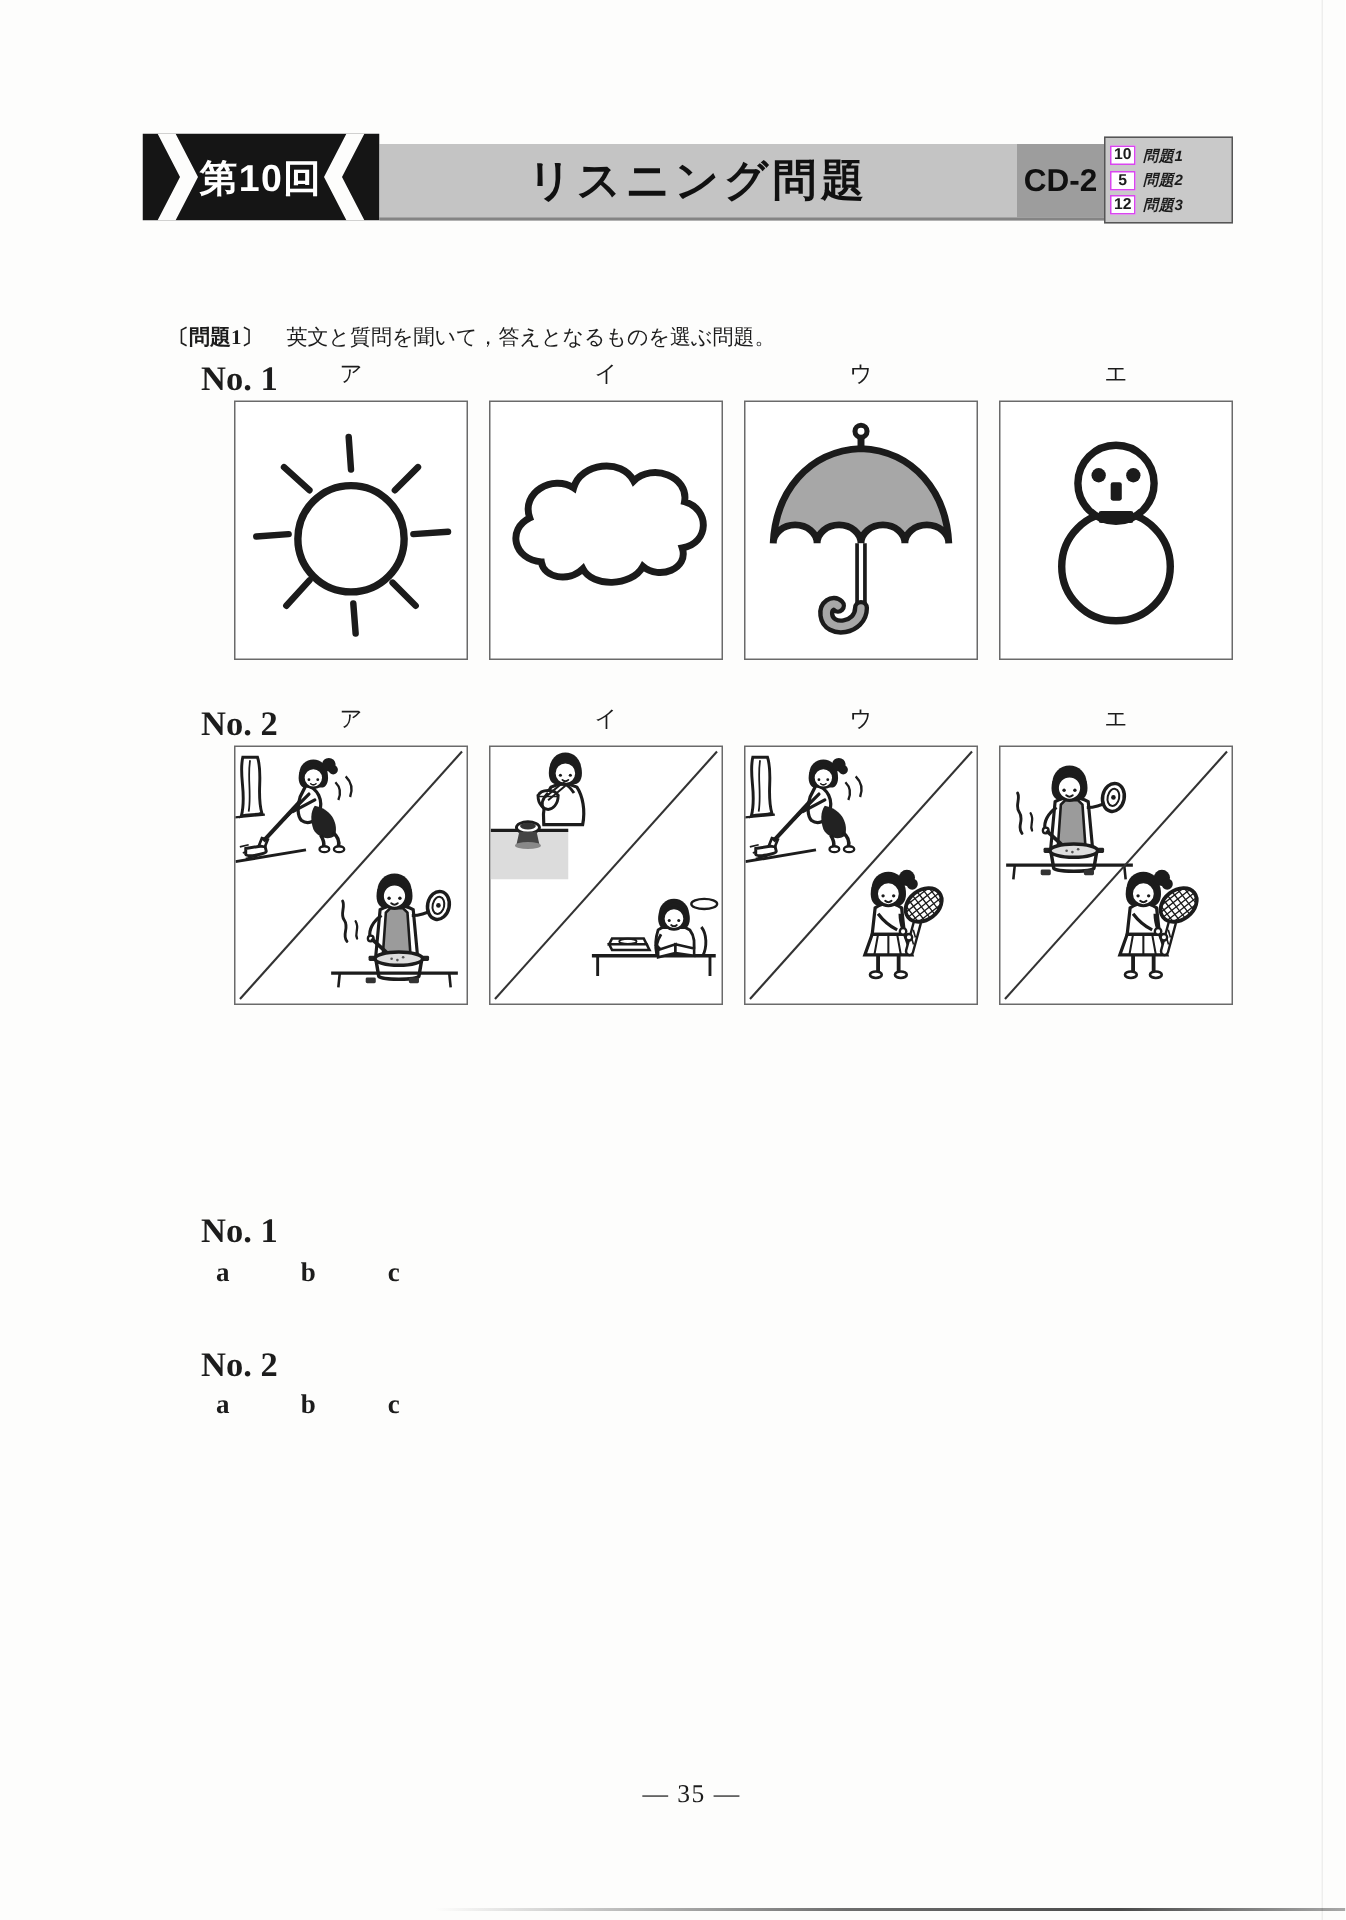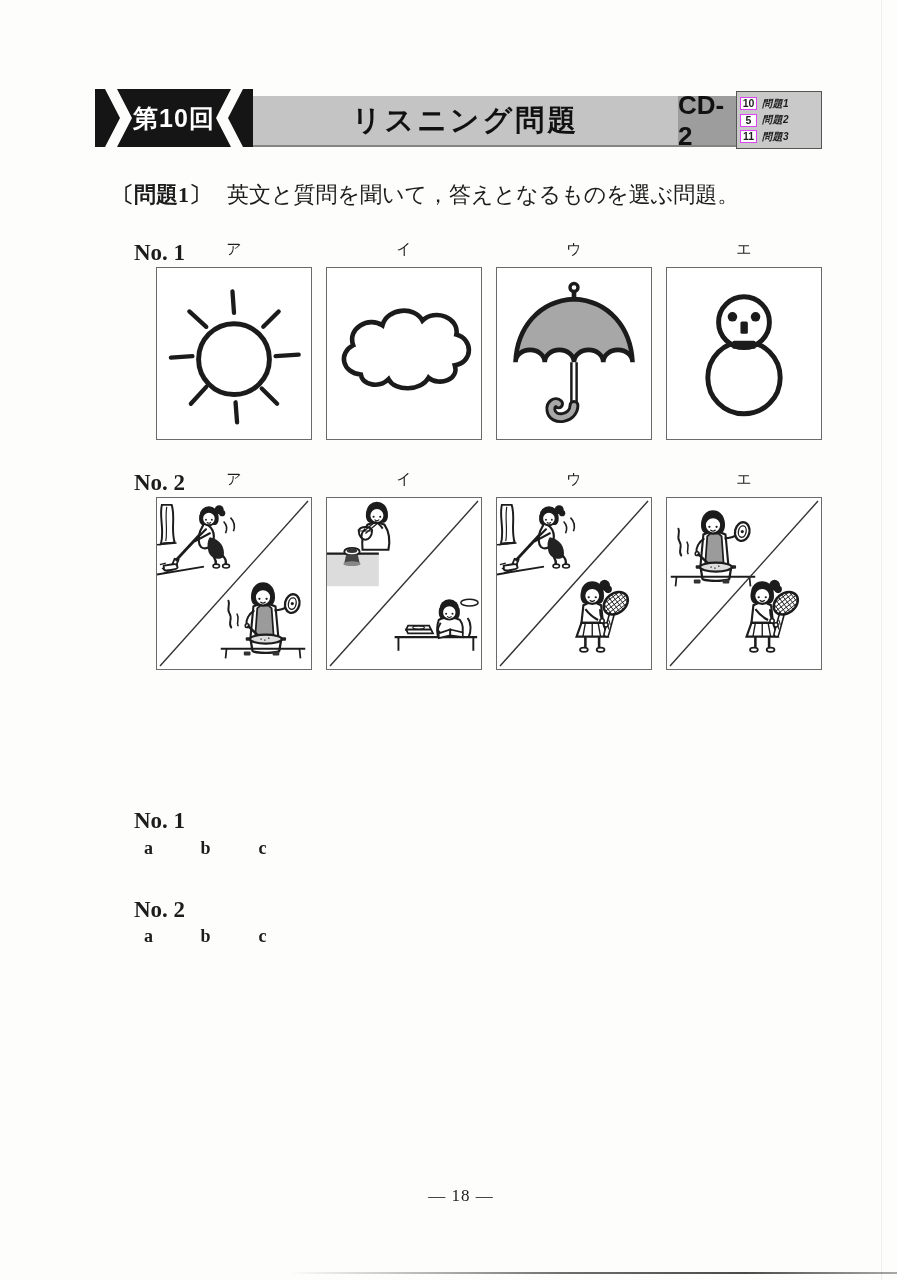--- a/index.html
+++ b/index.html
@@ -10,32 +10,32 @@
   .header{position:absolute;left:95px;top:89px;width:727px;height:58px;display:flex;align-items:flex-end;}
   .banner{position:relative;width:158px;height:58px;flex:0 0 auto;}
   .banner svg{position:absolute;left:0;top:0;}
   .banner .round-text{position:absolute;left:0;top:0;width:100%;height:100%;
         display:flex;align-items:center;justify-content:center;
         font-family:"Liberation Sans",sans-serif;font-weight:bold;font-size:25px;color:#fff;letter-spacing:1px;}
   .bar{flex:1;height:51px;background:#c4c4c4;border-bottom:2px solid #848484;box-sizing:border-box;display:flex;}
   .bar-title{flex:1;display:flex;align-items:center;justify-content:center;
         font-family:"Liberation Sans",sans-serif;font-weight:bold;font-size:29px;letter-spacing:3px;color:#111;}
   .cd-box{width:58px;background:#9d9d9d;display:flex;align-items:center;justify-content:center;
-        font-family:"Liberation Sans",sans-serif;font-weight:bold;font-size:26px;color:#111;}
+        font-family:"Liberation Sans",sans-serif;font-weight:bold;font-size:21px;color:#111;}
   .tracks{width:86px;height:58px;margin-bottom:-2px;background:#c9c9c9;border:1px solid #555;
         box-sizing:border-box;display:flex;flex-direction:column;justify-content:space-evenly;
         padding:2px 2px 2px 3px;flex:0 0 auto;}
   .track-row{display:flex;align-items:center;gap:5px;}
   .track-num{width:17px;height:13px;background:#fff;border:1px solid #d946ef;box-sizing:border-box;
         display:flex;align-items:center;justify-content:center;
         font-family:"Liberation Sans",sans-serif;font-size:10.5px;font-weight:bold;line-height:1;}
   .track-label{font-family:"Liberation Sans",sans-serif;font-weight:bold;font-size:10px;letter-spacing:0.5px;font-style:italic;}
 
   
-  .instr{position:absolute;left:112px;font-size:22px;white-space:nowrap;}
+  .instr{position:absolute;left:112px;font-size:14px;white-space:nowrap;margin-top:36px;}
   .instr .ph{font-weight:bold;}
   .instr .pi{margin-left:16px;}
 
   
   .qnum{position:absolute;left:134px;font-weight:bold;font-size:23px;}
   .kana-row{position:absolute;left:156px;width:666px;display:flex;}
   .kana-row .kana{width:156px;margin-right:14px;text-align:center;font-size:15px;}
   .kana-row .kana:last-child{margin-right:0;}
   .box-row{position:absolute;left:156px;display:flex;gap:14px;}
   .pic-box{width:156px;height:173px;background:#fff;border:1px solid #6a6a6a;box-sizing:border-box;}
@@ -237,21 +237,21 @@
     <div class="tracks">
       <div class="track-row">
         <span class="track-num">10</span>
         <span class="track-label">問題1</span>
       </div>
       <div class="track-row">
         <span class="track-num">5</span>
         <span class="track-label">問題2</span>
       </div>
       <div class="track-row">
-        <span class="track-num">11</span>
+        <span class="track-num">12</span>
         <span class="track-label">問題3</span>
       </div>
     </div>
   </div>
 
   <div class="instr" style="top:180px;">
     <span class="ph">〔問題1〕</span><span class="pi">英文と質問を聞いて，答えとなるものを選ぶ問題。</span>
   </div>
 
   <div class="qnum" style="top:240px;">No. 1</div>
@@ -330,18 +330,18 @@
     <span>c</span>
   </div>
 
   <div class="qnum" style="top:897px;">No. 2</div>
   <div class="letters" style="top:926px;">
     <span>a</span>
     <span>b</span>
     <span>c</span>
   </div>
 
-  <div class="footer">— 18 —</div>
+  <div class="footer">— 35 —</div>
 
   <div class="scan-bottom"></div>
   <div class="scan-right"></div>
 
 </div>
 
 </body></html>

